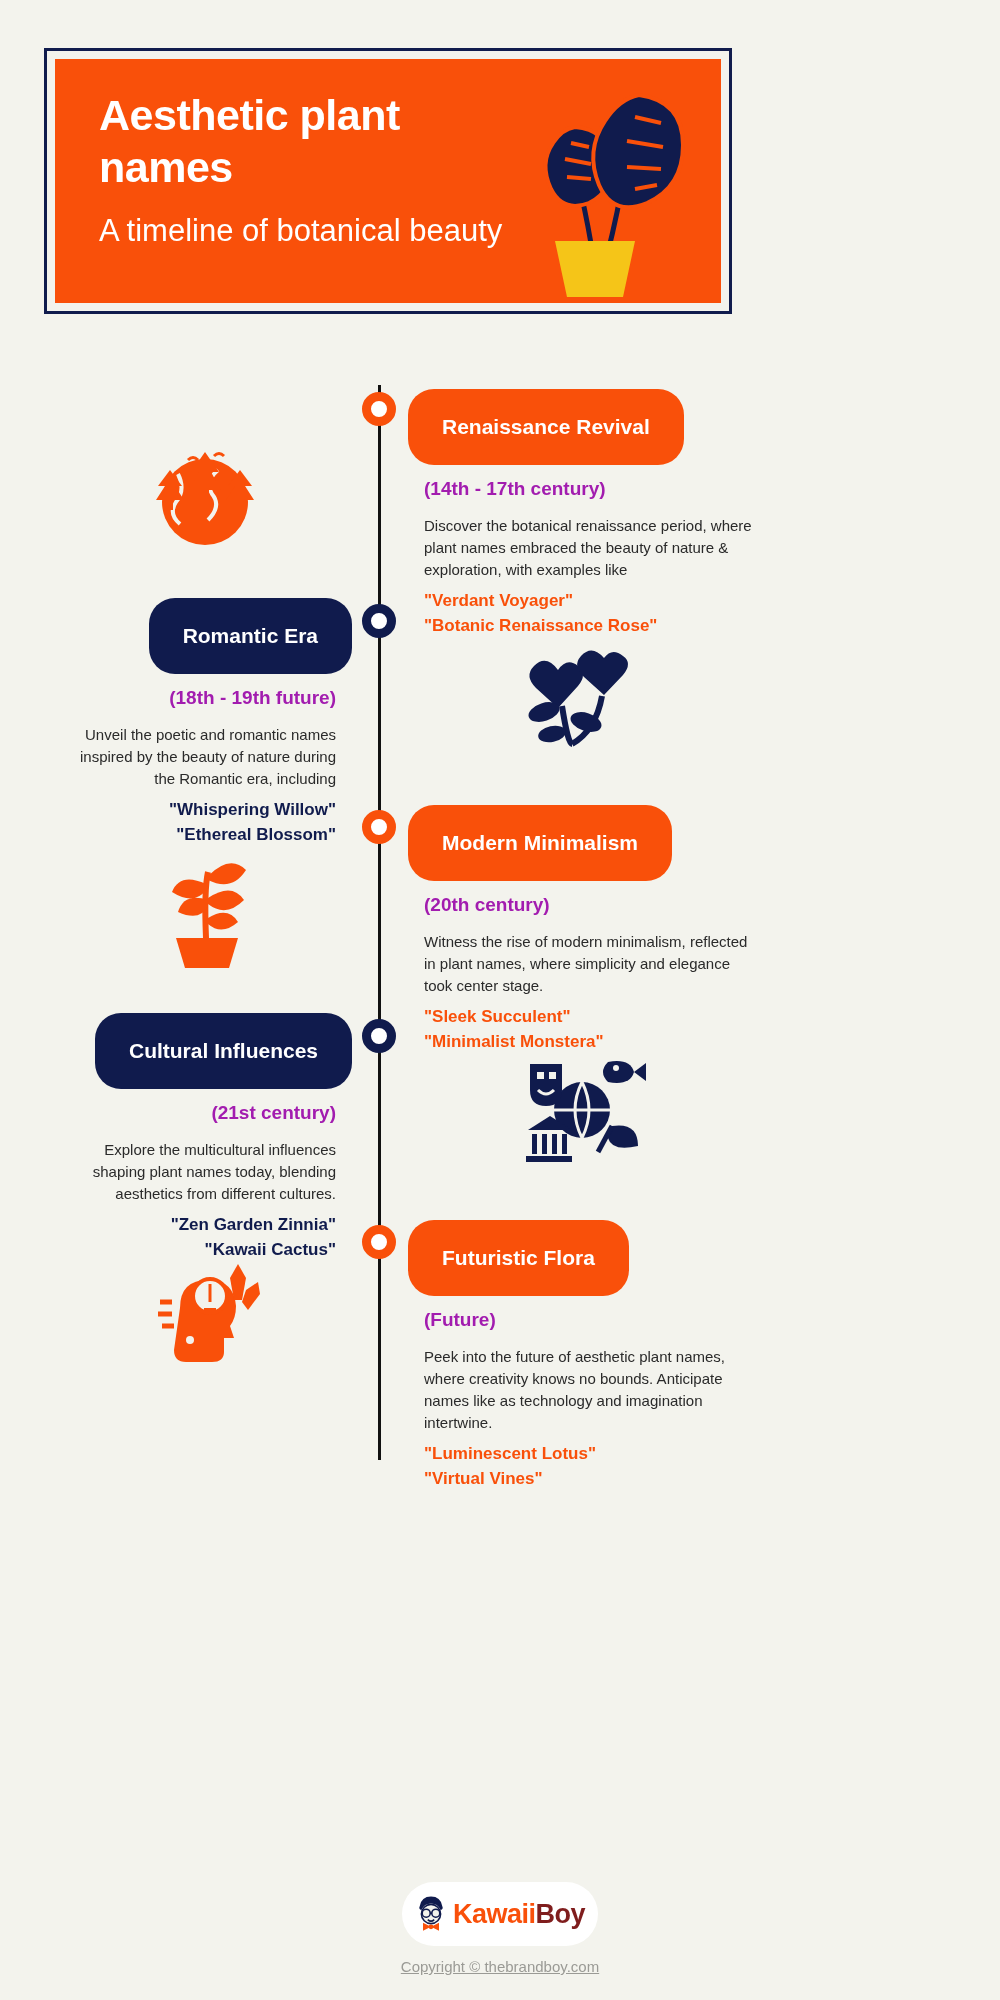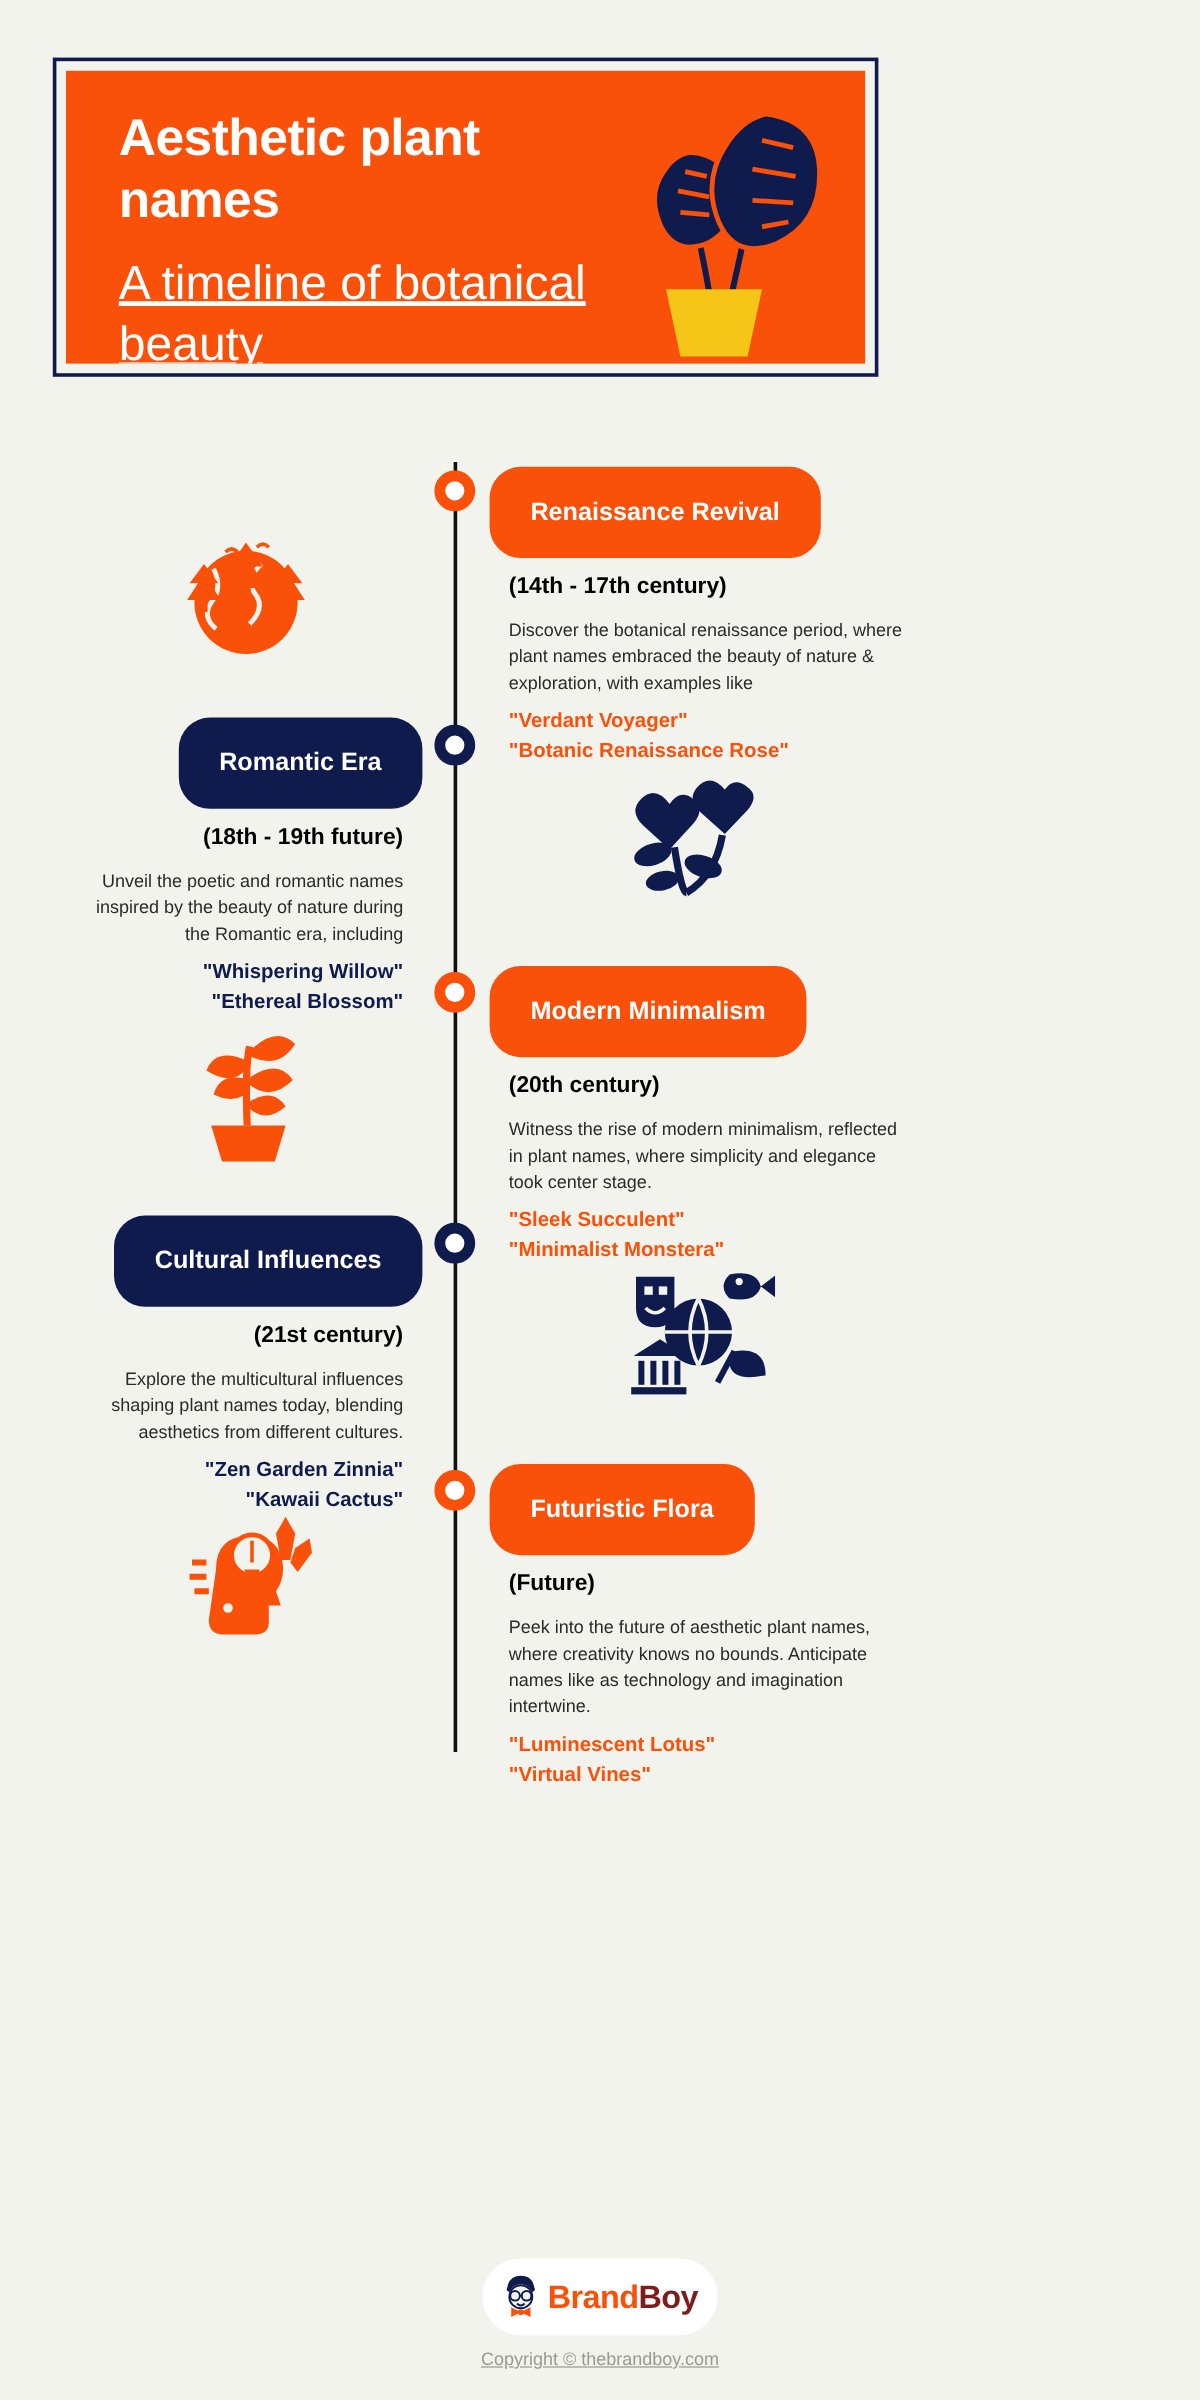--- a/index.html
+++ b/index.html
@@ -48,24 +48,23 @@
     line-height: 1.22;
     font-weight: bold;
     letter-spacing: -0.5px;
   }
   .header-sub {
     position: absolute;
     left: 44px;
     top: 152px;
     width: 420px;
     color: #ffffff;
-    font-size: 40px;
+    font-size: 31px;
     line-height: 1.28;
     font-weight: 400;
-    text-decoration: underline;
   }
   .header-art {
     position: absolute;
     right: 18px;
     top: 22px;
     width: 210px;
     height: 220px;
   }
 
   
@@ -105,21 +104,21 @@
   }
   .pill.orange { background: #f9500a; }
   .pill.navy   { background: #101b4d; }
 
   .entry.right .pill-wrap { margin-left: -16px; }
   .entry.left  .pill-wrap { margin-right: -16px; }
 
   .era {
     display: block;
     margin-top: 13px;
-    color: #000000;
+    color: #a21caf;
     font-size: 19px;
     font-weight: bold;
   }
   .desc {
     display: block;
     margin-top: 15px;
     color: #2a2a2a;
     font-size: 15px;
     line-height: 1.47;
   }
@@ -345,18 +344,18 @@
     <svg viewBox="0 0 40 48" width="32" height="40">
       <path d="M6 14 q2 -12 14 -12 q12 0 14 12 q2 4 -2 5 q-4 -8 -12 -8 q-8 0 -12 8 q-4 -1 -2 -5 z" fill="#101b4d"></path>
       <circle cx="20" cy="24" r="12" fill="#f3f3ed" stroke="#101b4d" stroke-width="2"></circle>
       <circle cx="14" cy="23" r="5" fill="none" stroke="#101b4d" stroke-width="2"></circle>
       <circle cx="26" cy="23" r="5" fill="none" stroke="#101b4d" stroke-width="2"></circle>
       <path d="M19 23 h2" stroke="#101b4d" stroke-width="2"></path>
       <path d="M16 31 q4 4 8 0" stroke="#101b4d" stroke-width="2" fill="none"></path>
       <path d="M20 40 l-10 -5 v10 z M20 40 l10 -5 v10 z" fill="#f9500a"></path>
       <circle cx="20" cy="40" r="3" fill="#f9500a"></circle>
     </svg>
-    <span class="logo-text"><span class="logo-brand">Brand</span><span class="logo-boy">Boy</span></span>
+    <span class="logo-text"><span class="logo-brand">Kawaii</span><span class="logo-boy">Boy</span></span>
   </div>
 
   <div class="copyright">Copyright © thebrandboy.com</div>
 
 </div>
 
 </body></html>

